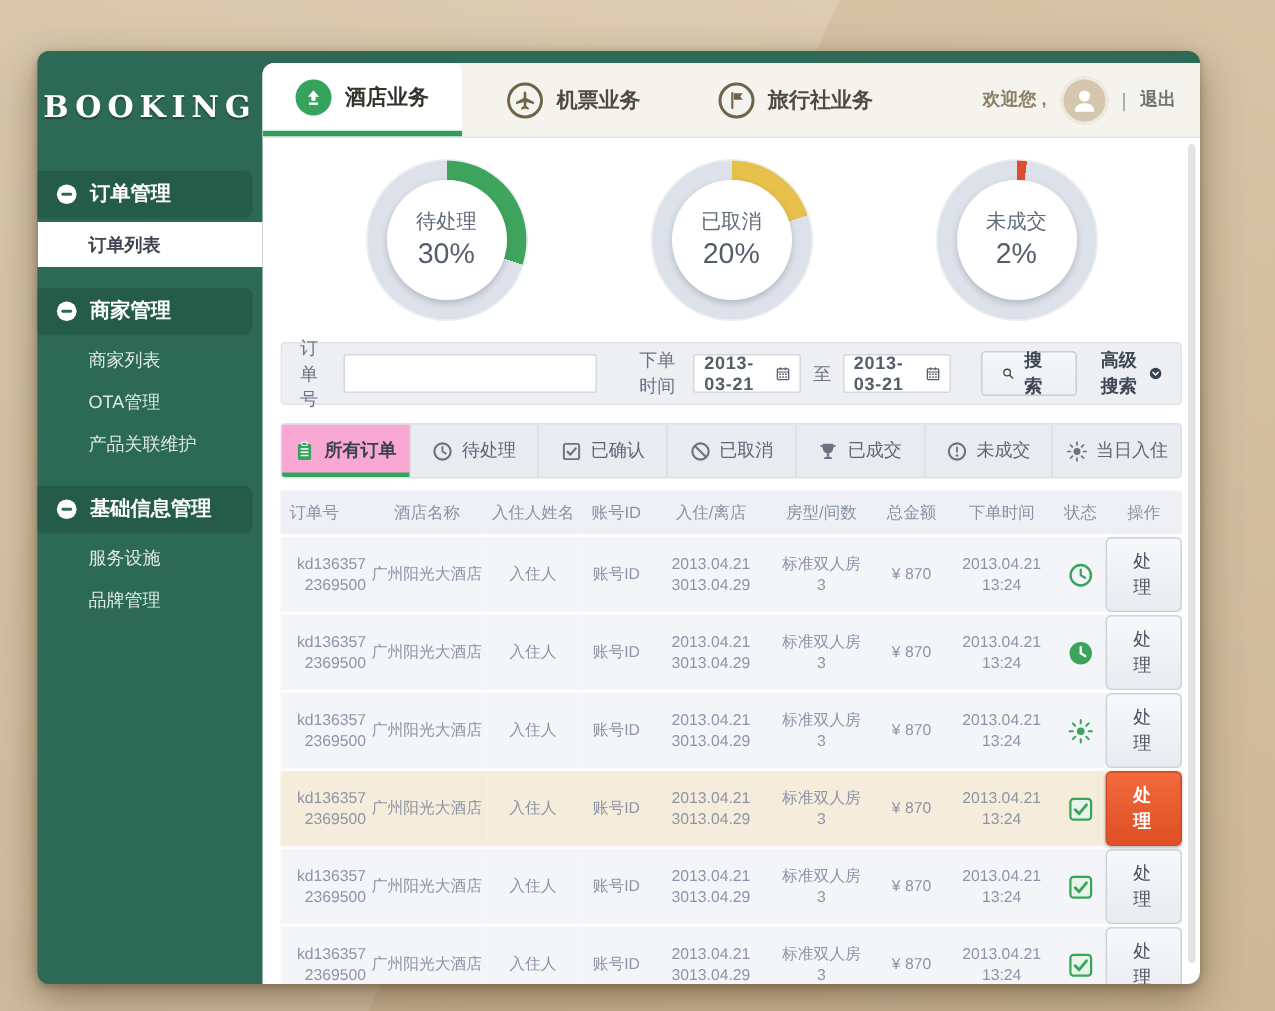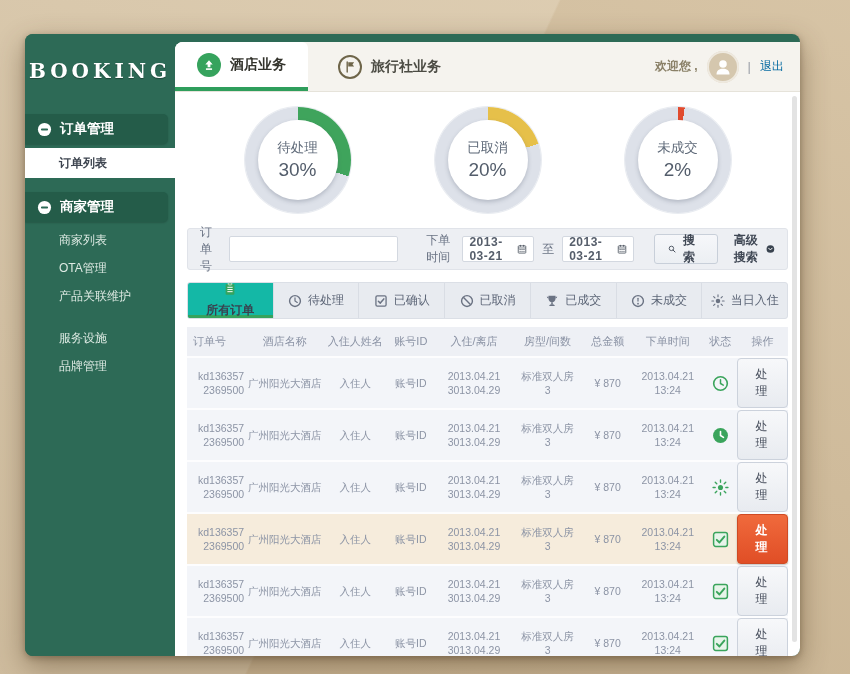--- a/index.html
+++ b/index.html
@@ -43,21 +43,21 @@
   .htab.active { background:#fff; border-radius:6px 6px 0 0; border-bottom:4px solid #2f9e5c; color:#33332c; }
   .tab-circle { width:24px; height:24px; border-radius:50%; display:flex; align-items:center; justify-content:center; }
   .tab-circle.solid { background:#36a35d; }
   .tab-circle.ring { border:2px solid #6e6549; color:#6e6549; }
   .tab-circle svg { width:14px; height:14px; display:block; }
   .user { margin-left:auto; display:flex; align-items:center; gap:9px; padding-right:16px; }
   .welcome { font-size:12px; font-weight:bold; color:#8a8067; }
   .avatar { width:32px; height:32px; border-radius:50%; background:#d5c7ae; display:flex; align-items:center; justify-content:center; box-shadow:inset 0 0 0 2px rgba(255,255,255,.6); }
   .avatar svg { width:20px; height:20px; }
   .user-divider { color:#9aa0a8; font-size:13px; }
-  .logout { font-size:12px; font-weight:normal; color:#0369a1; cursor:pointer; }
+  .logout { font-size:12px; font-weight:bold; color:#737373; cursor:pointer; }
   
   .donuts { height:136px; flex:0 0 136px; display:flex; justify-content:center; gap:84px; padding-top:15px; }
   .donut { width:106px; height:106px; border-radius:50%; position:relative; box-shadow:0 0 0 1px #e9ecf1; }
   .donut-inner { position:absolute; inset:13px; background:#fff; border-radius:50%;
     box-shadow:0 2px 4px rgba(80,90,110,.30), inset 0 1px 2px rgba(255,255,255,.8);
     display:flex; flex-direction:column; align-items:center; justify-content:center; }
   .donut-label { font-size:13.5px; color:#5f6a79; }
   .donut-value { font-size:19px; color:#535d6b; margin-top:2px; }
   
   .searchbar { margin:0 12px; height:42px; flex:0 0 42px; background:#edeff3; border:1px solid #e0e3e9; border-radius:3px;
@@ -78,21 +78,21 @@
   .advanced { margin-left:16px; display:flex; align-items:center; gap:6px; cursor:pointer;
     font-size:12px; font-weight:bold; color:#3f4754; }
   .advanced .icon { color:#39434f; } .advanced .icon svg { width:16px; height:16px; display:block; }
   
   .ftabs { margin:12px 12px 0; height:37px; flex:0 0 37px; background:#e8ebf0; border:1px solid #dbdfe6; border-radius:3px;
     display:flex; overflow:hidden; }
   .ftab { flex:1; display:flex; align-items:center; justify-content:center; gap:6px; cursor:pointer;
     border-right:1px solid #d9dde4; font-size:12px; color:#5d6677; }
   .ftab:last-child { border-right:none; }
   .ftab .icon { color:#6b7383; } .ftab .icon svg { width:14px; height:14px; display:block; }
-  .ftab.active { background:#14b8a6; box-shadow:inset 0 -3px 0 #36a35d; color:#39424f; font-weight:bold;flex-direction:column; }
+  .ftab.active { background:#f9a8d4; box-shadow:inset 0 -3px 0 #36a35d; color:#39424f; font-weight:bold; }
   .ftab.active .icon { color:#36a35d; }
   
   .table-wrap { margin:8px 12px 0; flex:1; }
   table { width:100%; border-collapse:collapse; table-layout:fixed; }
   thead th { height:30px; background:#eef0f5; border-bottom:2px solid #fdfdfe;
     font-size:11px; font-weight:normal; color:#8a92a4; text-align:center; }
   thead th:first-child { text-align:left; padding-left:6px; }
   tbody td { height:42px; background:#f3f5f9; border-bottom:2px solid #fdfdfe;
     font-size:10.5px; color:#8c94a5; text-align:center; line-height:14px; }
   tbody td:first-child { text-align:right; padding-left:6px; }
@@ -138,20 +138,29 @@
             </span>
             <span>商家管理</span>
           </div>
           <ul class="section-items">
             <li>商家列表</li>
             <li>OTA管理</li>
             <li>产品关联维护</li>
           </ul>
         </div>
         <div class="section">
+          <div class="section-title">
+            <span class="icon " style="width: 15px; height: 15px; display: block;">
+              <svg viewBox="0 0 16 16" style="width: 15px; height: 15px; display: block;">
+                <circle cx="8" cy="8" r="7" fill="#fff"></circle>
+                <rect x="4.2" y="7" width="7.6" height="2" rx="1" fill="#2d6a56"></rect>
+              </svg>
+            </span>
+            <span>基础信息管理</span>
+          </div>
           <ul class="section-items">
             <li>服务设施</li>
             <li>品牌管理</li>
           </ul>
         </div>
       </div>
   </div>
 
   <div class="main">
     <div class="main-inner">
@@ -159,20 +168,28 @@
       <div class="header">
         <div id="header-tabs" style="display:flex;align-items:stretch;">
             <div class="htab active">
               <span class="tab-circle solid">
                 <svg viewBox="0 0 16 16">
                   <path d="M8 2.5 L12.2 7.5 H9.6 V10.5 H6.4 V7.5 H3.8 Z" fill="#fff"></path>
                   <rect x="4.5" y="11.8" width="7" height="1.8" fill="#fff"></rect>
                 </svg>
               </span>
               <span>酒店业务</span>
+            </div>
+            <div class="htab">
+              <span class="tab-circle ring">
+                <svg viewBox="0 0 16 16">
+                  <path d="M8 1.2 C8.6 1.2 9 1.9 9 2.6 V6 L14.8 9.2 V10.8 L9 9.2 V12.2 L10.8 13.6 V15 L8 14 L5.2 15 V13.6 L7 12.2 V9.2 L1.2 10.8 V9.2 L7 6 V2.6 C7 1.9 7.4 1.2 8 1.2 Z" fill="currentColor"></path>
+                </svg>
+              </span>
+              <span>机票业务</span>
             </div>
             <div class="htab">
               <span class="tab-circle ring">
                 <svg viewBox="0 0 16 16">
                   <rect x="4" y="1.5" width="1.6" height="13" rx="0.8" fill="currentColor"></rect>
                   <path d="M6 2.5 H12.8 L10.8 5 L12.8 7.5 H6 Z" fill="currentColor"></path>
                 </svg>
               </span>
               <span>旅行社业务</span>
             </div>

